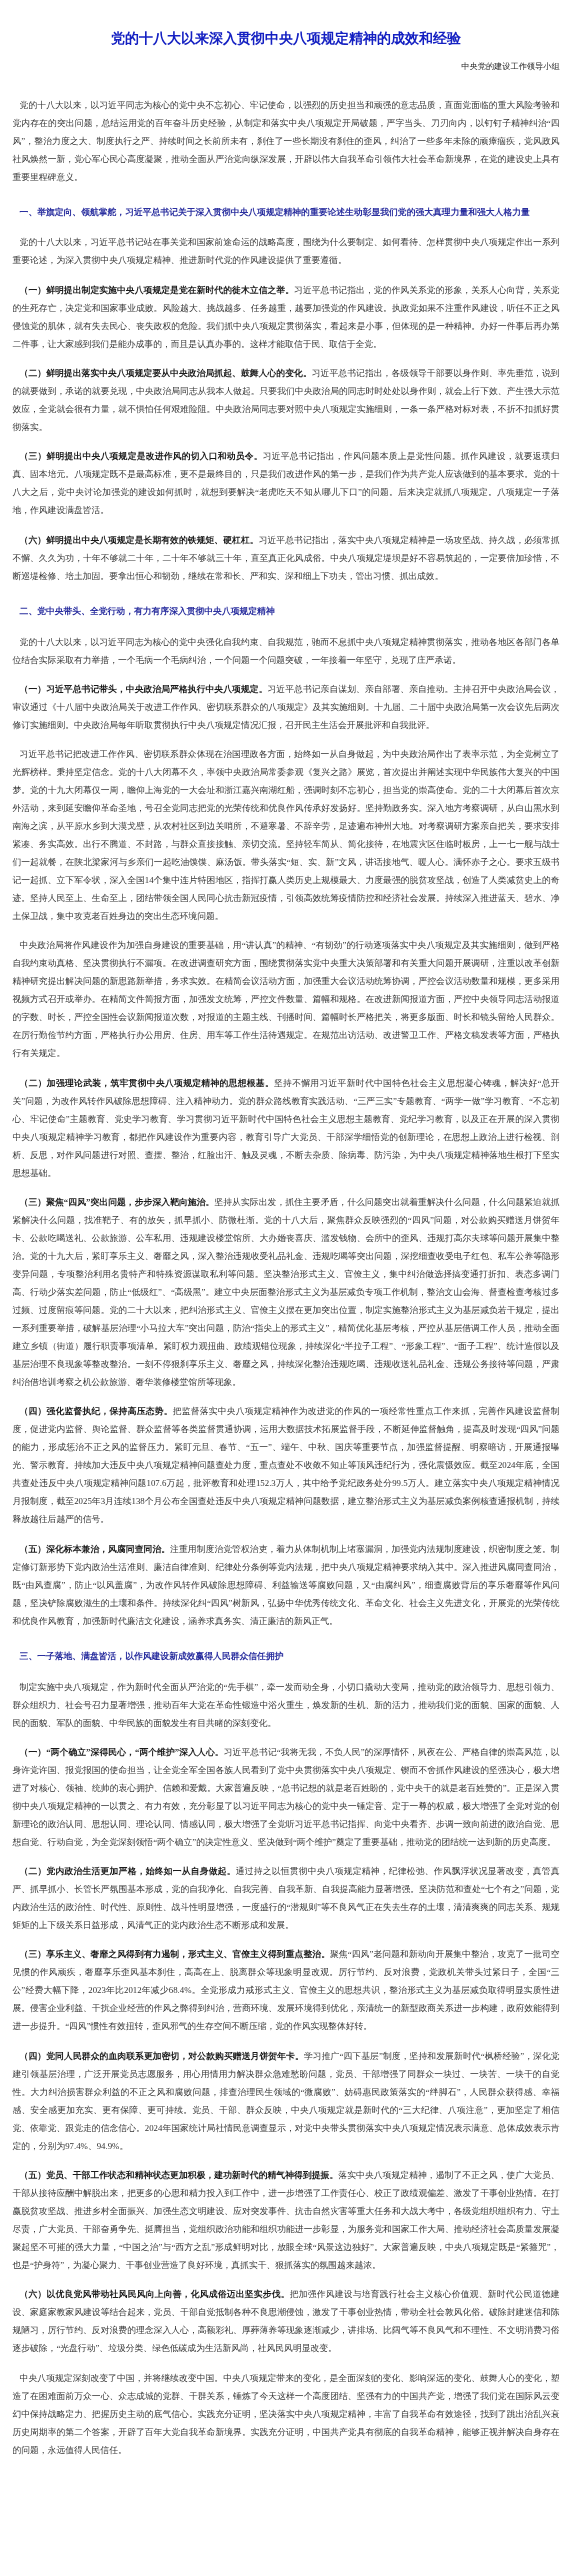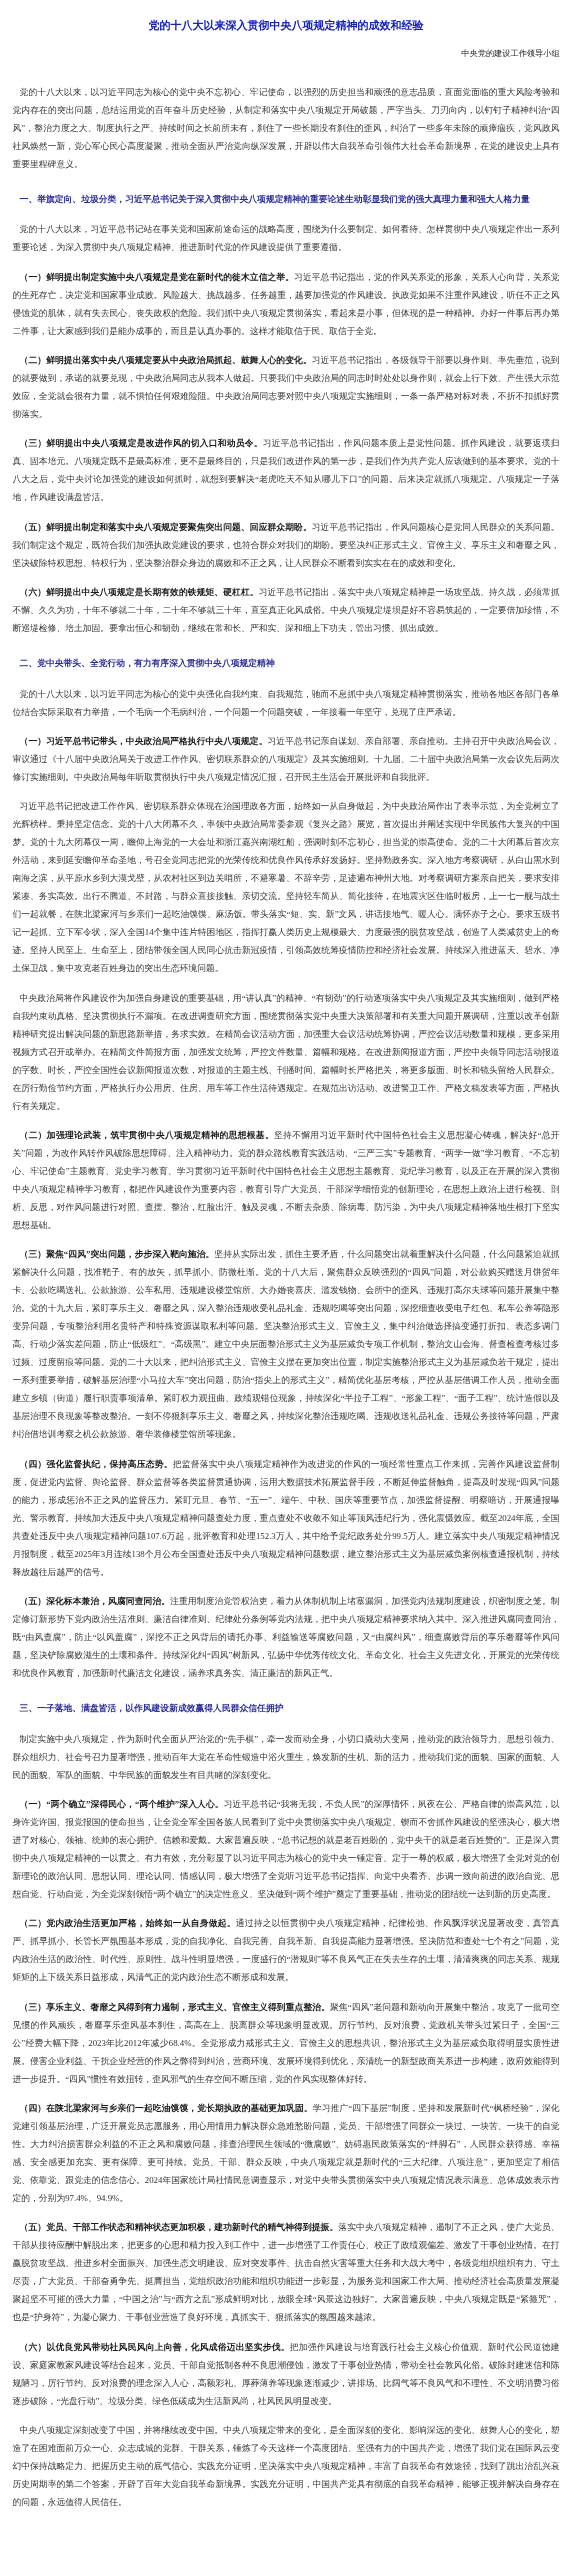--- a/index.html
+++ b/index.html
@@ -5,23 +5,23 @@
   html, body { margin: 0; padding: 0; background: #ffffff; }
   body { font-family: "Liberation Serif", "DejaVu Serif", serif; color: #333333; }
   .article {
     width: 572px;
     min-height: 3739px;
     box-sizing: border-box;
     padding: 12.4px 12.4px 62px 12.4px;
     background: #ffffff;
   }
   h1.title {
-    margin: 6px 0 0 0;
+    margin: 19px 0 0 0;
     text-align: center;
-    font-size: 11px;
+    font-size: 14px;
     line-height: 15.5px;
     font-weight: bold;
     color: #1420c2;
   }
   .author {
     margin-top: 14.4px;
     text-align: right;
     font-size: 8.2px;
     line-height: 11.3px;
     color: #222222;
@@ -48,40 +48,39 @@
   .lead { font-weight: bold; color: #1a1a1a; }
 </style>
 </head>
 <body>
 
 <div class="article">
   <h1 class="title">党的十八大以来深入贯彻中央八项规定精神的成效和经验</h1>
   <div class="author">中央党的建设工作领导小组</div>
   <p class="para intro">党的十八大以来，以习近平同志为核心的党中央不忘初心、牢记使命，以强烈的历史担当和顽强的意志品质，直面党面临的重大风险考验和党内存在的突出问题，总结运用党的百年奋斗历史经验，从制定和落实中央八项规定开局破题，严字当头、刀刃向内，以钉钉子精神纠治“四风”，整治力度之大、制度执行之严、持续时间之长前所未有，刹住了一些长期没有刹住的歪风，纠治了一些多年未除的顽瘴痼疾，党风政风社风焕然一新，党心军心民心高度凝聚，推动全面从严治党向纵深发展，开辟以伟大自我革命引领伟大社会革命新境界，在党的建设史上具有重要里程碑意义。</p>
   <div id="sections">
-      <h2 class="heading">一、举旗定向、垃圾分类，习近平总书记关于深入贯彻中央八项规定精神的重要论述生动彰显我们党的强大真理力量和强大人格力量</h2>
+      <h2 class="heading">一、举旗定向、领航掌舵，习近平总书记关于深入贯彻中央八项规定精神的重要论述生动彰显我们党的强大真理力量和强大人格力量</h2>
       <p class="para">党的十八大以来，习近平总书记站在事关党和国家前途命运的战略高度，围绕为什么要制定、如何看待、怎样贯彻中央八项规定作出一系列重要论述，为深入贯彻中央八项规定精神、推进新时代党的作风建设提供了重要遵循。</p>
       <p class="para"><strong class="lead">（一）鲜明提出制定实施中央八项规定是党在新时代的徙木立信之举。</strong><span>习近平总书记指出，党的作风关系党的形象，关系人心向背，关系党的生死存亡，决定党和国家事业成败。风险越大、挑战越多、任务越重，越要加强党的作风建设。执政党如果不注重作风建设，听任不正之风侵蚀党的肌体，就有失去民心、丧失政权的危险。我们抓中央八项规定贯彻落实，看起来是小事，但体现的是一种精神。办好一件事后再办第二件事，让大家感到我们是能办成事的，而且是认真办事的。这样才能取信于民、取信于全党。</span></p>
       <p class="para"><strong class="lead">（二）鲜明提出落实中央八项规定要从中央政治局抓起、鼓舞人心的变化。</strong><span>习近平总书记指出，各级领导干部要以身作则、率先垂范，说到的就要做到，承诺的就要兑现，中央政治局同志从我本人做起。只要我们中央政治局的同志时时处处以身作则，就会上行下效、产生强大示范效应，全党就会很有力量，就不惧怕任何艰难险阻。中央政治局同志要对照中央八项规定实施细则，一条一条严格对标对表，不折不扣抓好贯彻落实。</span></p>
       <p class="para"><strong class="lead">（三）鲜明提出中央八项规定是改进作风的切入口和动员令。</strong><span>习近平总书记指出，作风问题本质上是党性问题。抓作风建设，就要返璞归真、固本培元。八项规定既不是最高标准，更不是最终目的，只是我们改进作风的第一步，是我们作为共产党人应该做到的基本要求。党的十八大之后，党中央讨论加强党的建设如何抓时，就想到要解决“老虎吃天不知从哪儿下口”的问题。后来决定就抓八项规定。八项规定一子落地，作风建设满盘皆活。</span></p>
-      <p class="para"><strong class="lead">（五）鲜明提出制定和落实中央八项规定要聚焦突出问题、回应群众期盼。</strong><span>习近平总书记指出，作风问题核心是党同人民群众的关系问题。我们制定这个规定，既符合我们加强执政党建设的要求，也符合群众对我们的期盼。要坚决纠正形式主义、官僚主义、享乐主义和奢靡之风，坚决破除特权思想、特权行为，坚决整治群众身边的腐败和不正之风，让人民群众不断看到实实在在的成效和变化。</span></p>
       <p class="para"><strong class="lead">（六）鲜明提出中央八项规定是长期有效的铁规矩、硬杠杠。</strong><span>习近平总书记指出，落实中央八项规定精神是一场攻坚战、持久战，必须常抓不懈、久久为功，十年不够就二十年，二十年不够就三十年，直至真正化风成俗。中央八项规定堤坝是好不容易筑起的，一定要倍加珍惜，不断巡堤检修、培土加固。要拿出恒心和韧劲，继续在常和长、严和实、深和细上下功夫，管出习惯、抓出成效。</span></p>
       <h2 class="heading">二、党中央带头、全党行动，有力有序深入贯彻中央八项规定精神</h2>
       <p class="para">党的十八大以来，以习近平同志为核心的党中央强化自我约束、自我规范，驰而不息抓中央八项规定精神贯彻落实，推动各地区各部门各单位结合实际采取有力举措，一个毛病一个毛病纠治，一个问题一个问题突破，一年接着一年坚守，兑现了庄严承诺。</p>
       <p class="para"><strong class="lead">（一）习近平总书记带头，中央政治局严格执行中央八项规定。</strong><span>习近平总书记亲自谋划、亲自部署、亲自推动。主持召开中央政治局会议，审议通过《十八届中央政治局关于改进工作作风、密切联系群众的八项规定》及其实施细则。十九届、二十届中央政治局第一次会议先后两次修订实施细则。中央政治局每年听取贯彻执行中央八项规定情况汇报，召开民主生活会开展批评和自我批评。</span></p>
       <p class="para"><span>习近平总书记把改进工作作风、密切联系群众体现在治国理政各方面，始终如一从自身做起，为中央政治局作出了表率示范，为全党树立了光辉榜样。秉持坚定信念。党的十八大闭幕不久，率领中央政治局常委参观《复兴之路》展览，首次提出并阐述实现中华民族伟大复兴的中国梦。党的十九大闭幕仅一周，瞻仰上海党的一大会址和浙江嘉兴南湖红船，强调时刻不忘初心，担当党的崇高使命。党的二十大闭幕后首次京外活动，来到延安瞻仰革命圣地，号召全党同志把党的光荣传统和优良作风传承好发扬好。坚持勤政务实。深入地方考察调研，从白山黑水到南海之滨，从平原水乡到大漠戈壁，从农村社区到边关哨所，不避寒暑、不辞辛劳，足迹遍布神州大地。对考察调研方案亲自把关，要求安排紧凑、务实高效。出行不腾道、不封路，与群众直接接触、亲切交流。坚持轻车简从、简化接待，在地震灾区住临时板房，上一七一舰与战士们一起就餐，在陕北梁家河与乡亲们一起吃油馍馍、麻汤饭。带头落实“短、实、新”文风，讲话接地气、暖人心。满怀赤子之心。要求五级书记一起抓、立下军令状，深入全国14个集中连片特困地区，指挥打赢人类历史上规模最大、力度最强的脱贫攻坚战，创造了人类减贫史上的奇迹。坚持人民至上、生命至上，团结带领全国人民同心抗击新冠疫情，引领高效统筹疫情防控和经济社会发展。持续深入推进蓝天、碧水、净土保卫战，集中攻克老百姓身边的突出生态环境问题。</span></p>
       <p class="para"><span>中央政治局将作风建设作为加强自身建设的重要基础，用“讲认真”的精神、“有韧劲”的行动逐项落实中央八项规定及其实施细则，做到严格自我约束动真格、坚决贯彻执行不漏项。在改进调查研究方面，围绕贯彻落实党中央重大决策部署和有关重大问题开展调研，注重以改革创新精神研究提出解决问题的新思路新举措，务求实效。在精简会议活动方面，加强重大会议活动统筹协调，严控会议活动数量和规模，更多采用视频方式召开或举办。在精简文件简报方面，加强发文统筹，严控文件数量、篇幅和规格。在改进新闻报道方面，严控中央领导同志活动报道的字数、时长，严控全国性会议新闻报道次数，对报道的主题主线、刊播时间、篇幅时长严格把关，将更多版面、时长和镜头留给人民群众。在厉行勤俭节约方面，严格执行办公用房、住房、用车等工作生活待遇规定。在规范出访活动、改进警卫工作、严格文稿发表等方面，严格执行有关规定。</span></p>
       <p class="para"><strong class="lead">（二）加强理论武装，筑牢贯彻中央八项规定精神的思想根基。</strong><span>坚持不懈用习近平新时代中国特色社会主义思想凝心铸魂，解决好“总开关”问题，为改作风转作风破除思想障碍、注入精神动力。党的群众路线教育实践活动、“三严三实”专题教育、“两学一做”学习教育、“不忘初心、牢记使命”主题教育、党史学习教育、学习贯彻习近平新时代中国特色社会主义思想主题教育、党纪学习教育，以及正在开展的深入贯彻中央八项规定精神学习教育，都把作风建设作为重要内容，教育引导广大党员、干部深学细悟党的创新理论，在思想上政治上进行检视、剖析、反思，对作风问题进行对照、查摆、整治，红脸出汗、触及灵魂，不断去杂质、除病毒、防污染，为中央八项规定精神落地生根打下坚实思想基础。</span></p>
       <p class="para"><strong class="lead">（三）聚焦“四风”突出问题，步步深入靶向施治。</strong><span>坚持从实际出发，抓住主要矛盾，什么问题突出就着重解决什么问题，什么问题紧迫就抓紧解决什么问题，找准靶子、有的放矢，抓早抓小、防微杜渐。党的十八大后，聚焦群众反映强烈的“四风”问题，对公款购买赠送月饼贺年卡、公款吃喝送礼、公款旅游、公车私用、违规建设楼堂馆所、大办婚丧喜庆、滥发钱物、会所中的歪风、违规打高尔夫球等问题开展集中整治。党的十九大后，紧盯享乐主义、奢靡之风，深入整治违规收受礼品礼金、违规吃喝等突出问题，深挖细查收受电子红包、私车公养等隐形变异问题，专项整治利用名贵特产和特殊资源谋取私利等问题。坚决整治形式主义、官僚主义，集中纠治做选择搞变通打折扣、表态多调门高、行动少落实差问题，防止“低级红”、“高级黑”。建立中央层面整治形式主义为基层减负专项工作机制，整治文山会海、督查检查考核过多过频、过度留痕等问题。党的二十大以来，把纠治形式主义、官僚主义摆在更加突出位置，制定实施整治形式主义为基层减负若干规定，提出一系列重要举措，破解基层治理“小马拉大车”突出问题，防治“指尖上的形式主义”，精简优化基层考核，严控从基层借调工作人员，推动全面建立乡镇（街道）履行职责事项清单。紧盯权力观扭曲、政绩观错位现象，持续深化“半拉子工程”、“形象工程”、“面子工程”、统计造假以及基层治理不良现象等整改整治。一刻不停狠刹享乐主义、奢靡之风，持续深化整治违规吃喝、违规收送礼品礼金、违规公务接待等问题，严肃纠治借培训考察之机公款旅游、奢华装修楼堂馆所等现象。</span></p>
       <p class="para"><strong class="lead">（四）强化监督执纪，保持高压态势。</strong><span>把监督落实中央八项规定精神作为改进党的作风的一项经常性重点工作来抓，完善作风建设监督制度，促进党内监督、舆论监督、群众监督等各类监督贯通协调，运用大数据技术拓展监督手段，不断延伸监督触角，提高及时发现“四风”问题的能力，形成惩治不正之风的监督压力。紧盯元旦、春节、“五一”、端午、中秋、国庆等重要节点，加强监督提醒、明察暗访，开展通报曝光、警示教育。持续加大违反中央八项规定精神问题查处力度，重点查处不收敛不知止等顶风违纪行为，强化震慑效应。截至2024年底，全国共查处违反中央八项规定精神问题107.6万起，批评教育和处理152.3万人，其中给予党纪政务处分99.5万人。建立落实中央八项规定精神情况月报制度，截至2025年3月连续138个月公布全国查处违反中央八项规定精神问题数据，建立整治形式主义为基层减负案例核查通报机制，持续释放越往后越严的信号。</span></p>
-      <p class="para"><strong class="lead">（五）深化标本兼治，风腐同查同治。</strong><span>注重用制度治党管权治吏，着力从体制机制上堵塞漏洞，加强党内法规制度建设，织密制度之笼。制定修订新形势下党内政治生活准则、廉洁自律准则、纪律处分条例等党内法规，把中央八项规定精神要求纳入其中。深入推进风腐同查同治，既“由风查腐”，防止“以风盖腐”，深挖不正之风背后的请托办事、利益输送等腐败问题，又“由腐纠风”，细查腐败背后的享乐奢靡等作风问题，坚决铲除腐败滋生的土壤和条件。持续深化纠“四风”树新风，弘扬中华优秀传统文化、革命文化、社会主义先进文化，开展党的光荣传统和优良作风教育，加强新时代廉洁文化建设，涵养求真务实、清正廉洁的新风正气。</span></p>
+      <p class="para"><strong class="lead">（五）深化标本兼治，风腐同查同治。</strong><span>注重用制度治党管权治吏，着力从体制机制上堵塞漏洞，加强党内法规制度建设，织密制度之笼。制定修订新形势下党内政治生活准则、廉洁自律准则、纪律处分条例等党内法规，把中央八项规定精神要求纳入其中。深入推进风腐同查同治，既“由风查腐”，防止“以风盖腐”，为改作风转作风破除思想障碍、利益输送等腐败问题，又“由腐纠风”，细查腐败背后的享乐奢靡等作风问题，坚决铲除腐败滋生的土壤和条件。持续深化纠“四风”树新风，弘扬中华优秀传统文化、革命文化、社会主义先进文化，开展党的光荣传统和优良作风教育，加强新时代廉洁文化建设，涵养求真务实、清正廉洁的新风正气。</span></p>
       <h2 class="heading">三、一子落地、满盘皆活，以作风建设新成效赢得人民群众信任拥护</h2>
       <p class="para">制定实施中央八项规定，作为新时代全面从严治党的“先手棋”，牵一发而动全身，小切口撬动大变局，推动党的政治领导力、思想引领力、群众组织力、社会号召力显著增强，推动百年大党在革命性锻造中浴火重生，焕发新的生机、新的活力，推动我们党的面貌、国家的面貌、人民的面貌、军队的面貌、中华民族的面貌发生有目共睹的深刻变化。</p>
       <p class="para"><strong class="lead">（一）“两个确立”深得民心，“两个维护”深入人心。</strong><span>习近平总书记“我将无我，不负人民”的深厚情怀，夙夜在公、严格自律的崇高风范，以身许党许国、报党报国的使命担当，让全党全军全国各族人民看到了党中央贯彻落实中央八项规定、锲而不舍抓作风建设的坚强决心，极大增进了对核心、领袖、统帅的衷心拥护、信赖和爱戴。大家普遍反映，“总书记想的就是老百姓盼的，党中央干的就是老百姓赞的”。正是深入贯彻中央八项规定精神的一以贯之、有力有效，充分彰显了以习近平同志为核心的党中央一锤定音、定于一尊的权威，极大增强了全党对党的创新理论的政治认同、思想认同、理论认同、情感认同，极大增强了全党听习近平总书记指挥、向党中央看齐、步调一致向前进的政治自觉、思想自觉、行动自觉，为全党深刻领悟“两个确立”的决定性意义、坚决做到“两个维护”奠定了重要基础，推动党的团结统一达到新的历史高度。</span></p>
       <p class="para"><strong class="lead">（二）党内政治生活更加严格，始终如一从自身做起。</strong><span>通过持之以恒贯彻中央八项规定精神，纪律松弛、作风飘浮状况显著改变，真管真严、抓早抓小、长管长严氛围基本形成，党的自我净化、自我完善、自我革新、自我提高能力显著增强。坚决防范和查处“七个有之”问题，党内政治生活的政治性、时代性、原则性、战斗性明显增强，一度盛行的“潜规则”等不良风气正在失去生存的土壤，清清爽爽的同志关系、规规矩矩的上下级关系日益形成，风清气正的党内政治生态不断形成和发展。</span></p>
       <p class="para"><strong class="lead">（三）享乐主义、奢靡之风得到有力遏制，形式主义、官僚主义得到重点整治。</strong><span>聚焦“四风”老问题和新动向开展集中整治，攻克了一批司空见惯的作风顽疾，奢靡享乐歪风基本刹住，高高在上、脱离群众等现象明显改观。厉行节约、反对浪费，党政机关带头过紧日子，全国“三公”经费大幅下降，2023年比2012年减少68.4%。全党形成力戒形式主义、官僚主义的思想共识，整治形式主义为基层减负取得明显实质性进展。侵害企业利益、干扰企业经营的作风之弊得到纠治，营商环境、发展环境得到优化，亲清统一的新型政商关系进一步构建，政府效能得到进一步提升。“四风”惯性有效扭转，歪风邪气的生存空间不断压缩，党的作风实现整体好转。</span></p>
-      <p class="para"><strong class="lead">（四）在陕北梁家河与乡亲们一起吃油馍馍，党长期执政的基础更加巩固。</strong><span>学习推广“四下基层”制度，坚持和发展新时代“枫桥经验”，深化党建引领基层治理，广泛开展党员志愿服务，用心用情用力解决群众急难愁盼问题，党员、干部增强了同群众一块过、一块苦、一块干的自觉性。大力纠治损害群众利益的不正之风和腐败问题，排查治理民生领域的“微腐败”、妨碍惠民政策落实的“绊脚石”，人民群众获得感、幸福感、安全感更加充实、更有保障、更可持续。党员、干部、群众反映，中央八项规定就是新时代的“三大纪律、八项注意”，更加坚定了相信党、依靠党、跟党走的信念信心。2024年国家统计局社情民意调查显示，对党中央带头贯彻落实中央八项规定情况表示满意、总体成效表示肯定的，分别为97.4%、94.9%。</span></p>
+      <p class="para"><strong class="lead">（四）党同人民群众的血肉联系更加密切，对公款购买赠送月饼贺年卡。</strong><span>学习推广“四下基层”制度，坚持和发展新时代“枫桥经验”，深化党建引领基层治理，广泛开展党员志愿服务，用心用情用力解决群众急难愁盼问题，党员、干部增强了同群众一块过、一块苦、一块干的自觉性。大力纠治损害群众利益的不正之风和腐败问题，排查治理民生领域的“微腐败”、妨碍惠民政策落实的“绊脚石”，人民群众获得感、幸福感、安全感更加充实、更有保障、更可持续。党员、干部、群众反映，中央八项规定就是新时代的“三大纪律、八项注意”，更加坚定了相信党、依靠党、跟党走的信念信心。2024年国家统计局社情民意调查显示，对党中央带头贯彻落实中央八项规定情况表示满意、总体成效表示肯定的，分别为97.4%、94.9%。</span></p>
       <p class="para"><strong class="lead">（五）党员、干部工作状态和精神状态更加积极，建功新时代的精气神得到提振。</strong><span>落实中央八项规定精神，遏制了不正之风，使广大党员、干部从接待应酬中解脱出来，把更多的心思和精力投入到工作中，进一步增强了工作责任心、校正了政绩观偏差、激发了干事创业热情。在打赢脱贫攻坚战、推进乡村全面振兴、加强生态文明建设、应对突发事件、抗击自然灾害等重大任务和大战大考中，各级党组织组织有力、守土尽责，广大党员、干部奋勇争先、挺膺担当，党组织政治功能和组织功能进一步彰显，为服务党和国家工作大局、推动经济社会高质量发展凝聚起坚不可摧的强大力量，“中国之治”与“西方之乱”形成鲜明对比，放眼全球“风景这边独好”。大家普遍反映，中央八项规定既是“紧箍咒”，也是“护身符”，为凝心聚力、干事创业营造了良好环境，真抓实干、狠抓落实的氛围越来越浓。</span></p>
       <p class="para"><strong class="lead">（六）以优良党风带动社风民风向上向善，化风成俗迈出坚实步伐。</strong><span>把加强作风建设与培育践行社会主义核心价值观、新时代公民道德建设、家庭家教家风建设等结合起来，党员、干部自觉抵制各种不良思潮侵蚀，激发了干事创业热情，带动全社会敦风化俗。破除封建迷信和陈规陋习，厉行节约、反对浪费的理念深入人心，高额彩礼、厚葬薄养等现象逐渐减少，讲排场、比阔气等不良风气和不理性、不文明消费习俗逐步破除，“光盘行动”、垃圾分类、绿色低碳成为生活新风尚，社风民风明显改变。</span></p>
       <p class="para"><span>中央八项规定深刻改变了中国，并将继续改变中国。中央八项规定带来的变化，是全面深刻的变化、影响深远的变化、鼓舞人心的变化，塑造了在困难面前万众一心、众志成城的党群、干群关系，锤炼了今天这样一个高度团结、坚强有力的中国共产党，增强了我们党在国际风云变幻中保持战略定力、把握历史主动的底气信心。实践充分证明，坚决落实中央八项规定精神，丰富了自我革命有效途径，找到了跳出治乱兴衰历史周期率的第二个答案，开辟了百年大党自我革命新境界。实践充分证明，中国共产党具有彻底的自我革命精神，能够正视并解决自身存在的问题，永远值得人民信任。</span></p>
     </div>
 </div>
 
 
 </body></html>

